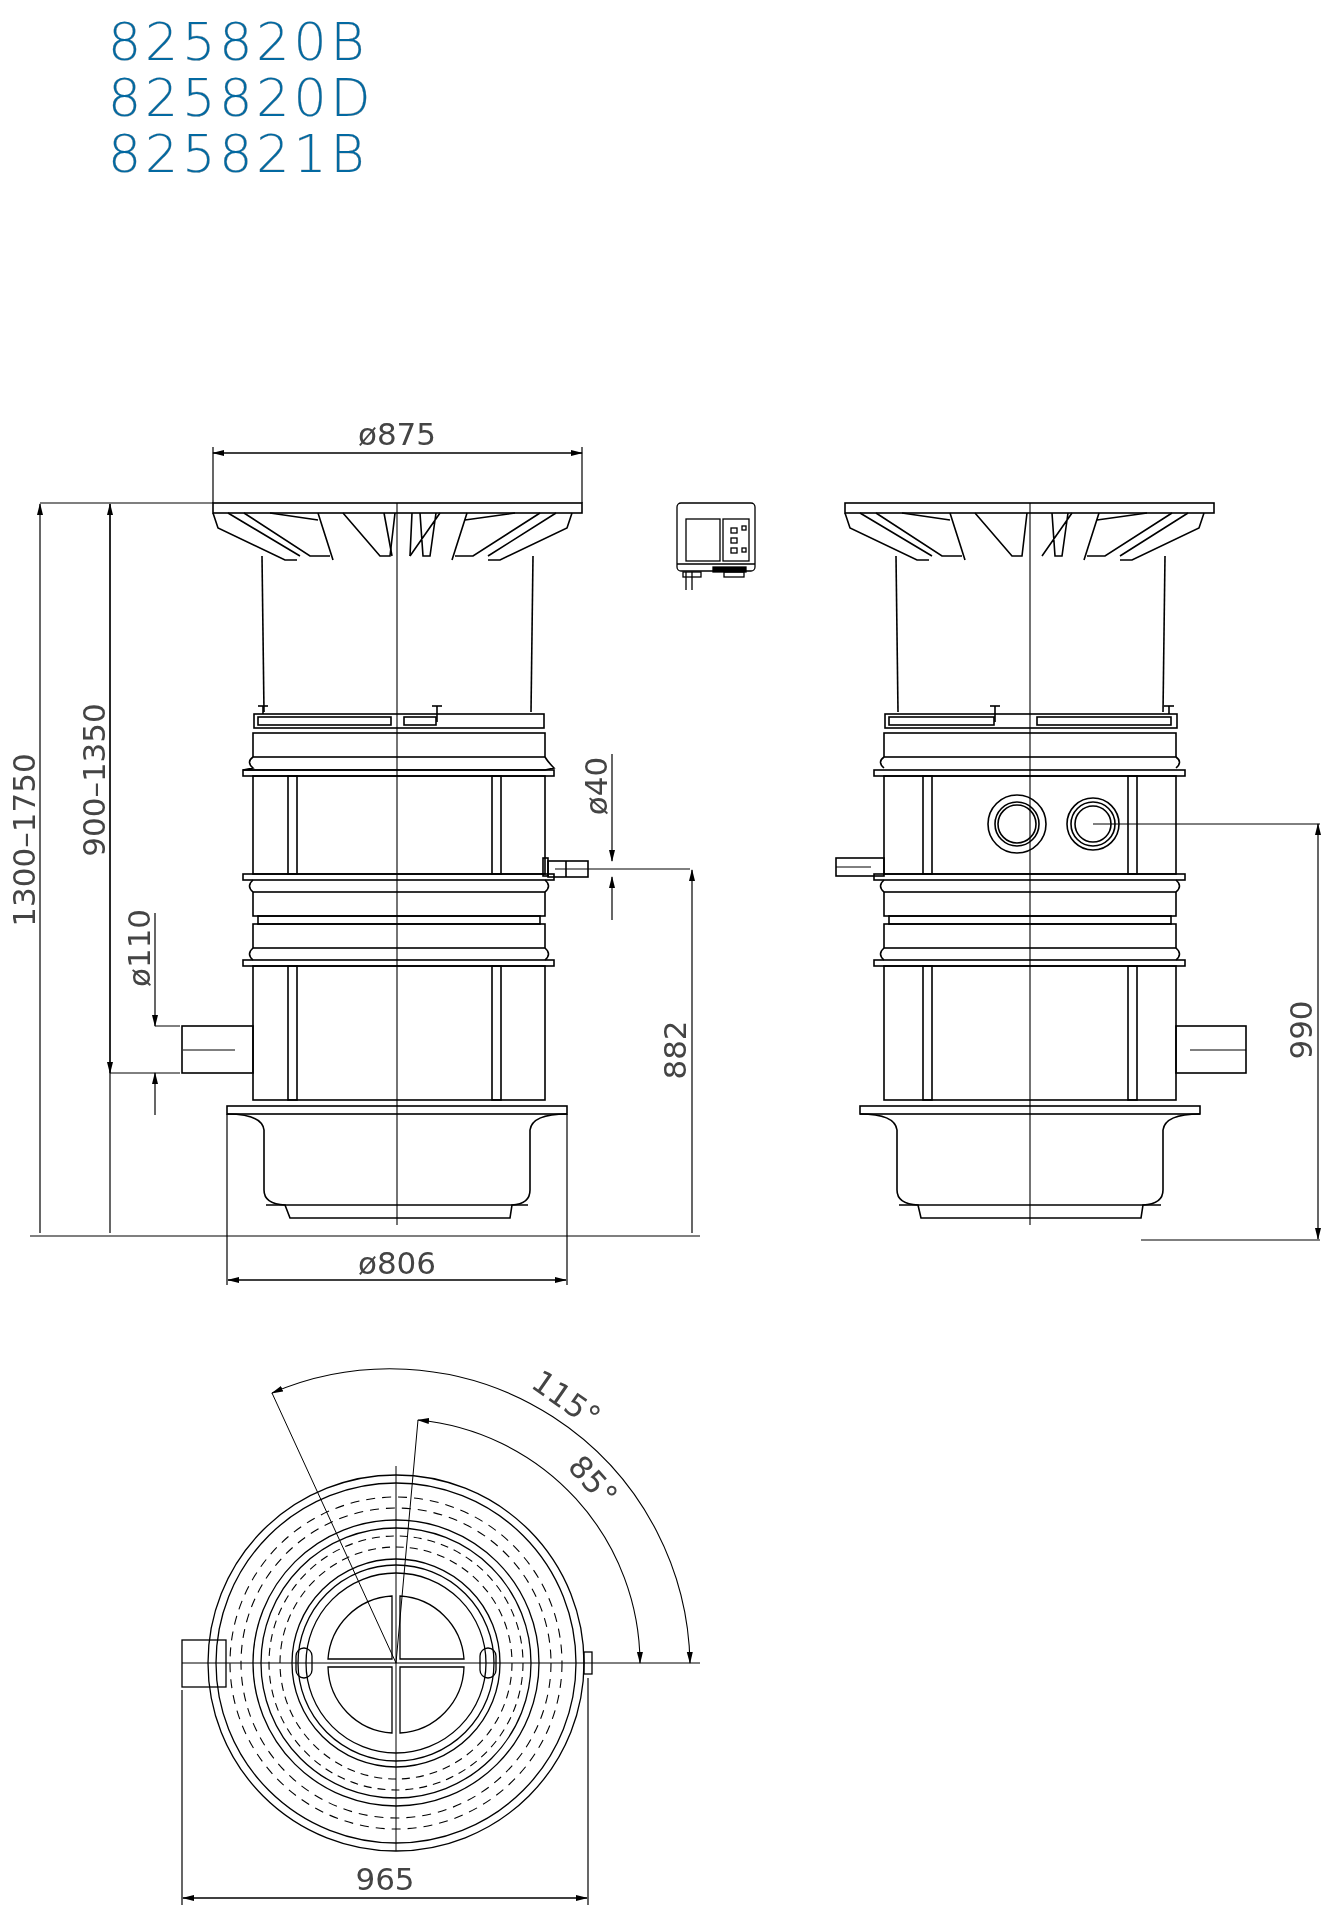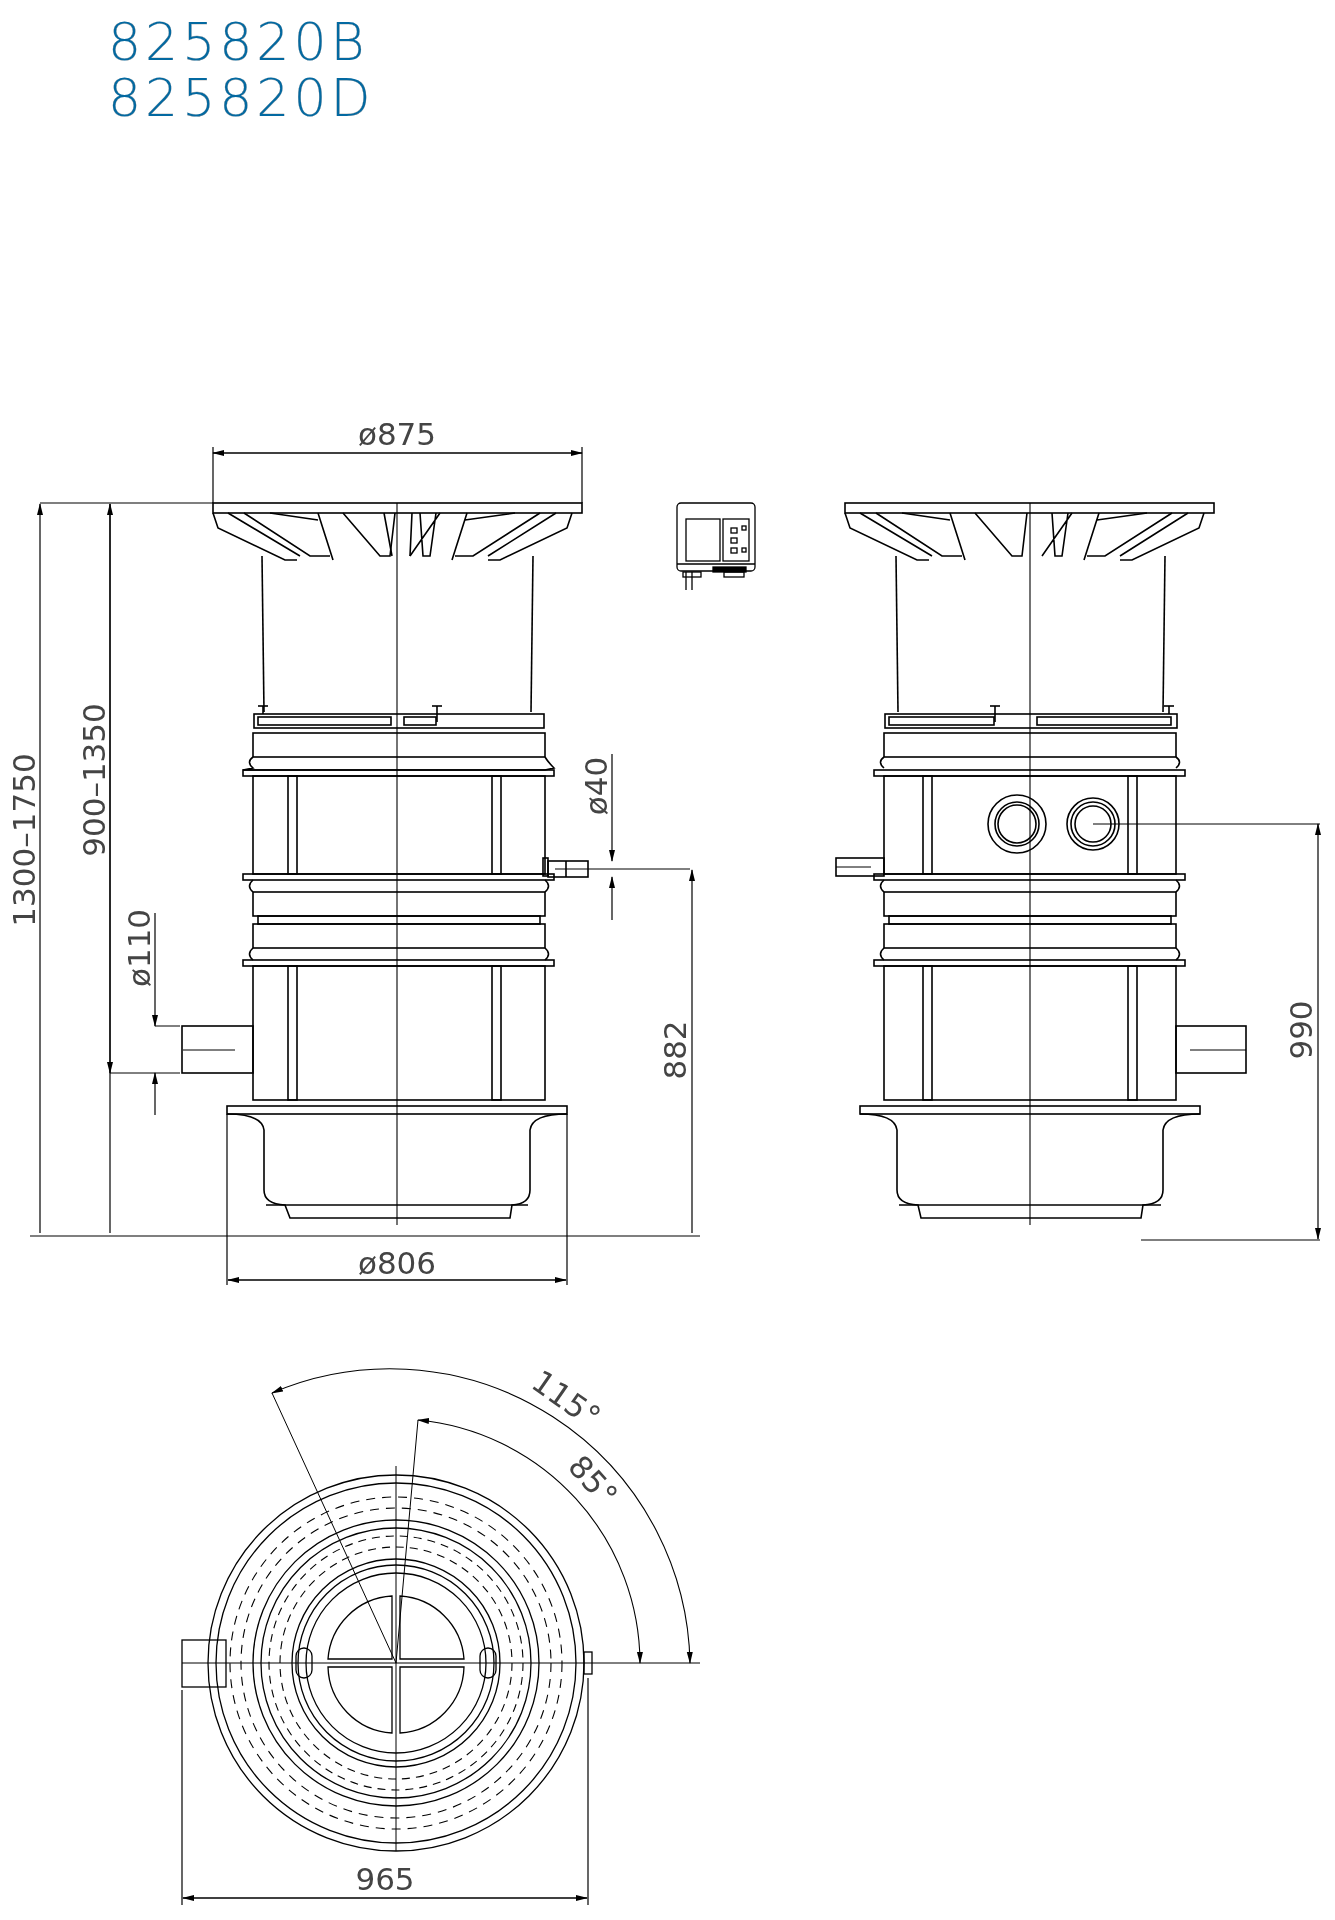--- a/index.html
+++ b/index.html
@@ -8,20 +8,21 @@
   .code { display:block; font-family:"DejaVu Sans", sans-serif; font-weight:200; font-size:52px; line-height:56px; color:#0369a1; letter-spacing:4px; -webkit-text-stroke:0.2px #8a8a8a; }
   svg { position:absolute; left:0; top:0; }
   .dimtxt { font-family:"DejaVu Sans", sans-serif; font-size:31px; fill:#444; }
 </style>
 </head>
 <body>
 
 <div class="codes">
   <span class="code">825820B</span>
   <span class="code">825820D</span>
+  <span class="code">825821B</span>
 </div>
 
 <svg width="1335" height="1920" viewBox="0 0 1335 1920" xmlns="http://www.w3.org/2000/svg">
   <defs>
     <marker id="arr" markerWidth="12" markerHeight="8" refX="11" refY="4" orient="auto" markerUnits="userSpaceOnUse">
       <path d="M0,1 L12,4 L0,7 Z" fill="#000"></path>
     </marker>
     <marker id="arrS" markerWidth="12" markerHeight="8" refX="1" refY="4" orient="auto" markerUnits="userSpaceOnUse">
       <path d="M12,1 L0,4 L12,7 Z" fill="#000"></path>
     </marker>

